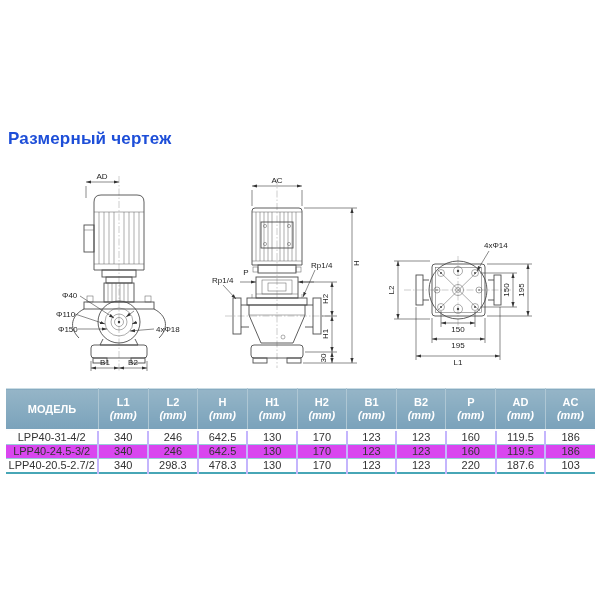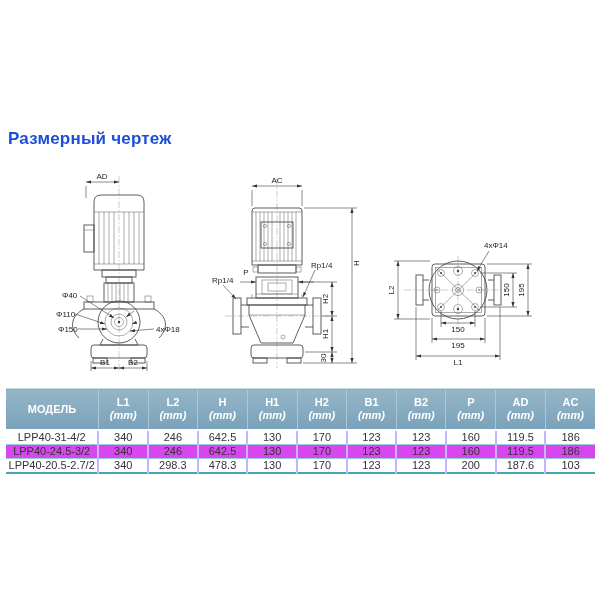--- a/index.html
+++ b/index.html
@@ -330,21 +330,21 @@
           </tr>
           <tr>
             <td>LPP40-20.5-2.7/2</td>
             <td>340</td>
             <td>298.3</td>
             <td>478.3</td>
             <td>130</td>
             <td>170</td>
             <td>123</td>
             <td>123</td>
-            <td>200</td>
+            <td>220</td>
             <td>187.6</td>
             <td>103</td>
           </tr>
         </tbody>
     </table>
   </div>
 
 </div>
 
 </body></html>

